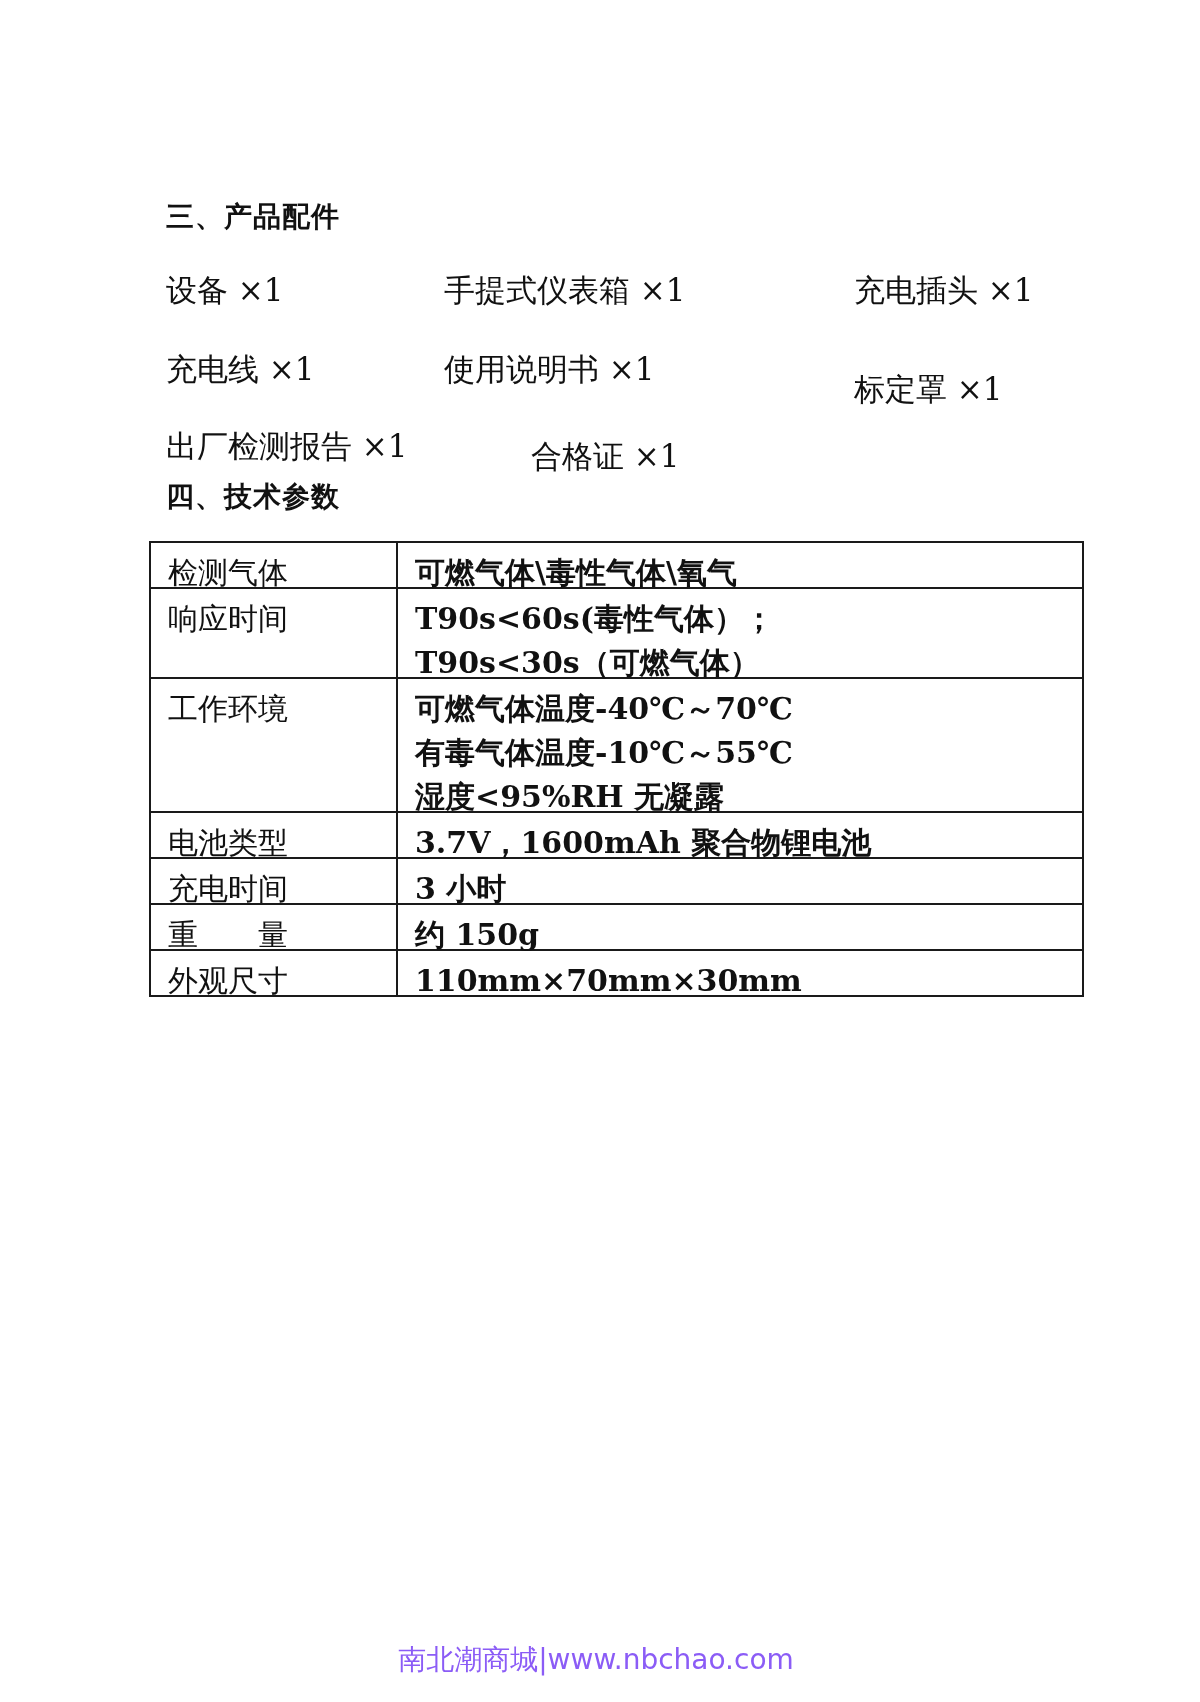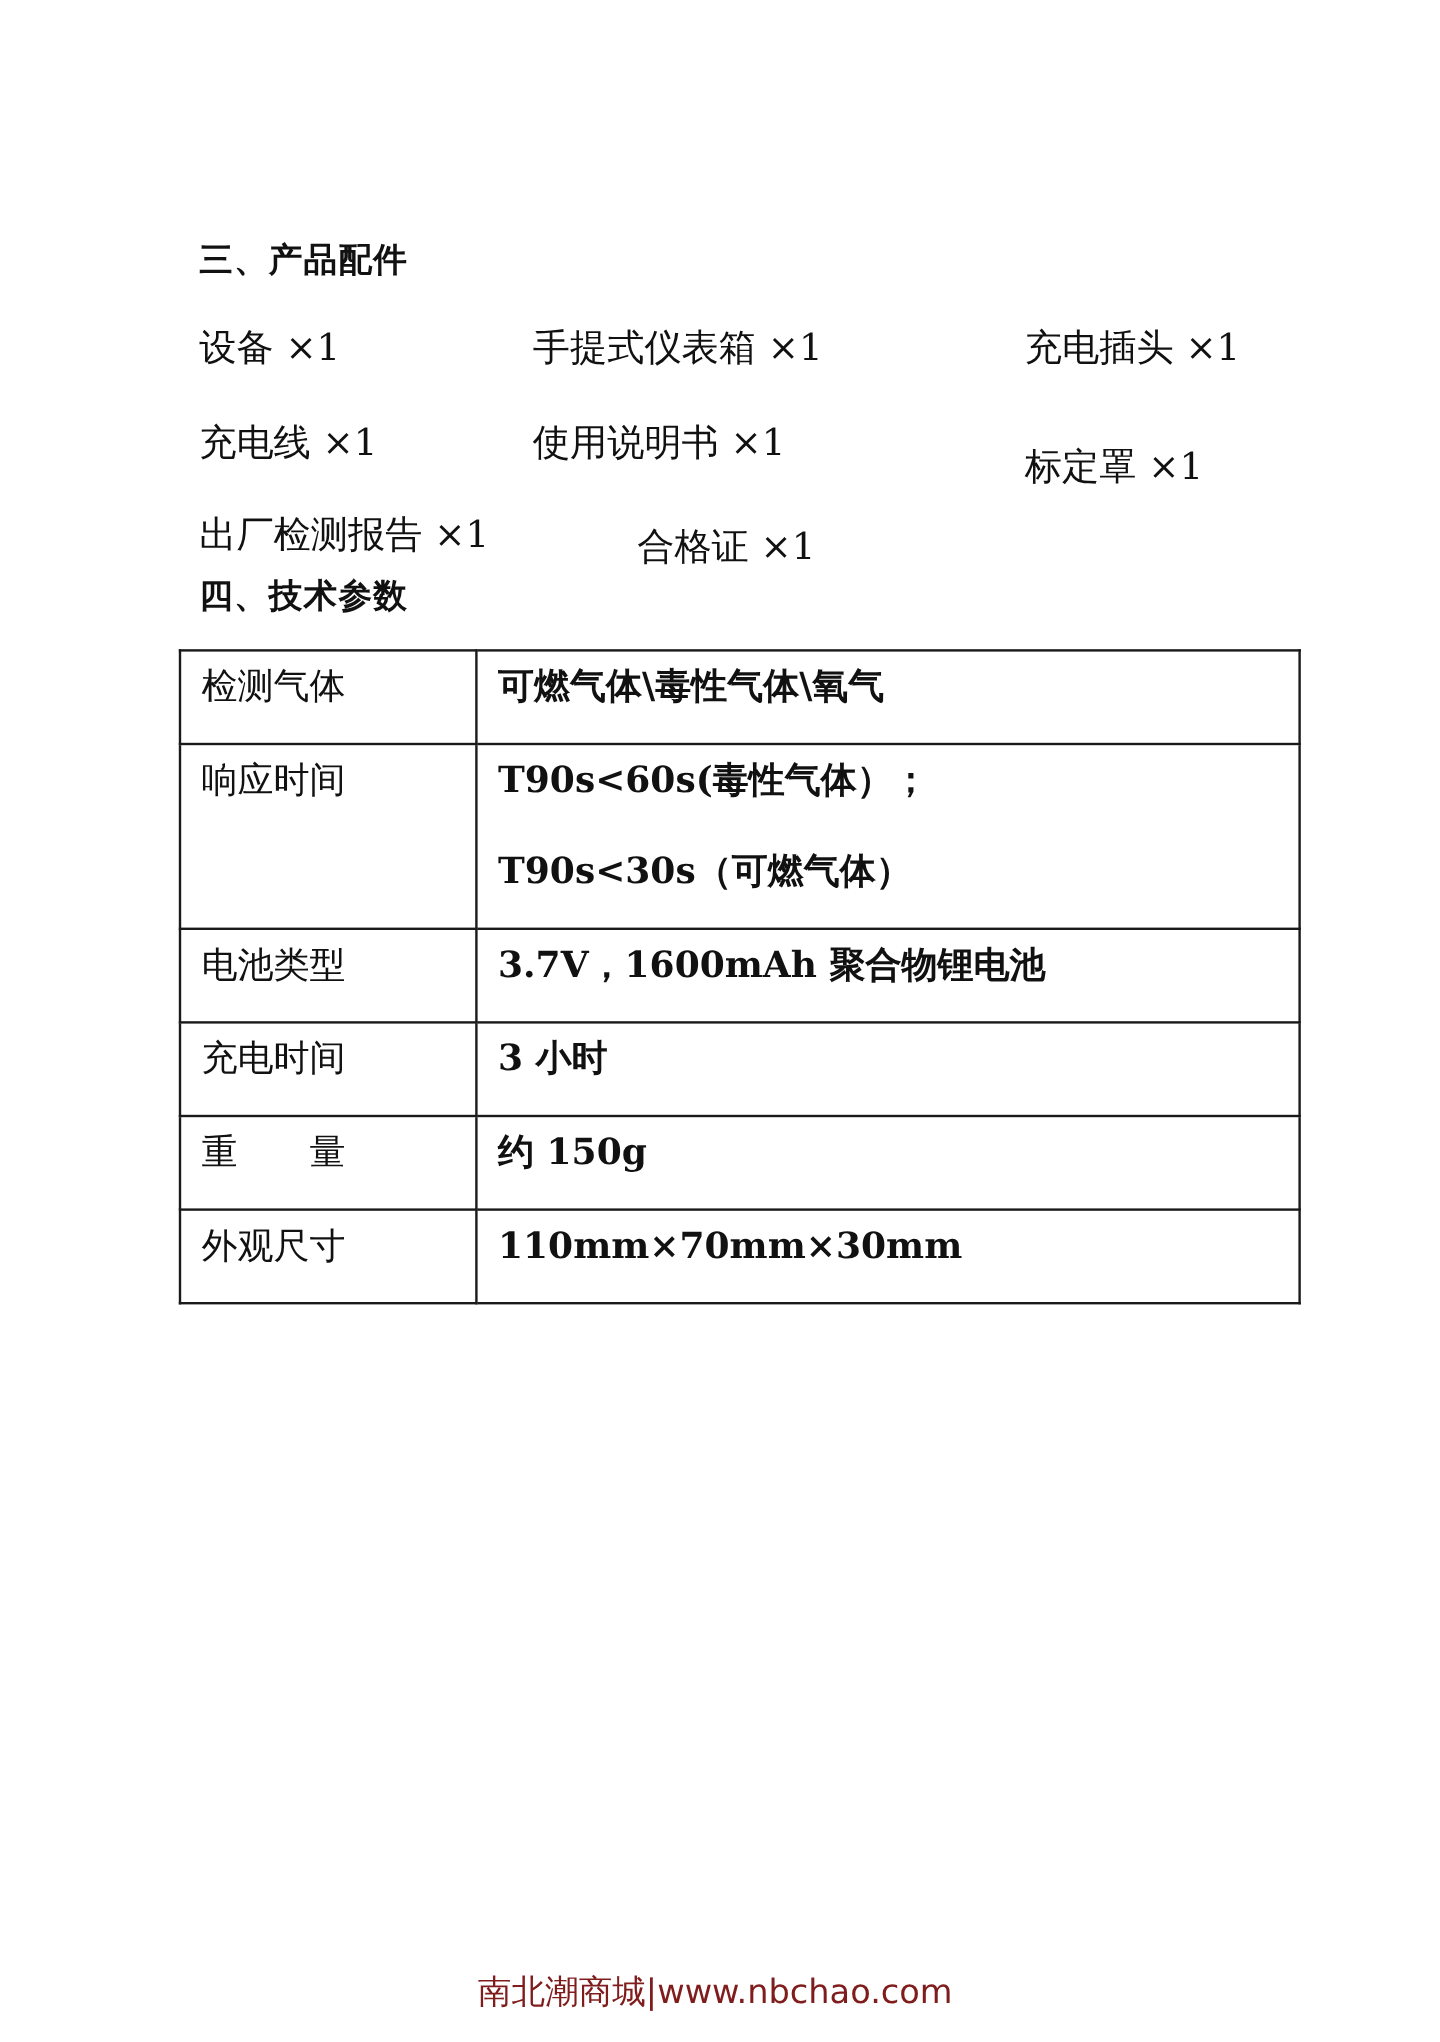--- a/index.html
+++ b/index.html
@@ -20,28 +20,28 @@
     }
     table.spec {
       position: absolute; left: 149px; top: 541px;
       width: 935px; border-collapse: collapse;
       font-size: 30px;
     }
     table.spec td {
       border: 2px solid #1a1a1a; vertical-align: top; padding: 0;
     }
     td.k { width: 245px; }
-    td.k div, td.v div { height: 76px; line-height: 60px; white-space: pre; }
+    td.k div, td.v div { height: 44px; line-height: 60px; white-space: pre; }
     td.k div { padding-left: 17px; }
     td.v div { padding-left: 17px; font-weight: bold; }
     .footer {
       position: absolute; left: 0; width: 1192px; top: 1640px;
       text-align: center; font-size: 28px; line-height: 40px;
       font-family: "DejaVu Sans", "Liberation Sans", sans-serif;
-      color: #7f1d1d;
+      color: #8b5cf6;
     }
   </style>
 </head>
 <body>
 
 <div id="h3" class="h">三、产品配件</div>
 
 <div>
   <div class="acc" style="left:166px; top:272px;">设备 ×1</div>
   <div class="acc" style="left:444px; top:272px;">手提式仪表箱 ×1</div>
@@ -69,20 +69,30 @@
         <td class="k">
           <div>响应时间</div>
         </td>
         <td class="v">
           <div>T90s&lt;60s(毒性气体）；</div>
           <div>T90s&lt;30s（可燃气体）</div>
         </td>
       </tr>
       <tr>
         <td class="k">
+          <div>工作环境</div>
+        </td>
+        <td class="v">
+          <div>可燃气体温度-40℃～70℃</div>
+          <div>有毒气体温度-10℃～55℃</div>
+          <div>湿度&lt;95%RH 无凝露</div>
+        </td>
+      </tr>
+      <tr>
+        <td class="k">
           <div>电池类型</div>
         </td>
         <td class="v">
           <div>3.7V，1600mAh 聚合物锂电池</div>
         </td>
       </tr>
       <tr>
         <td class="k">
           <div>充电时间</div>
         </td>

